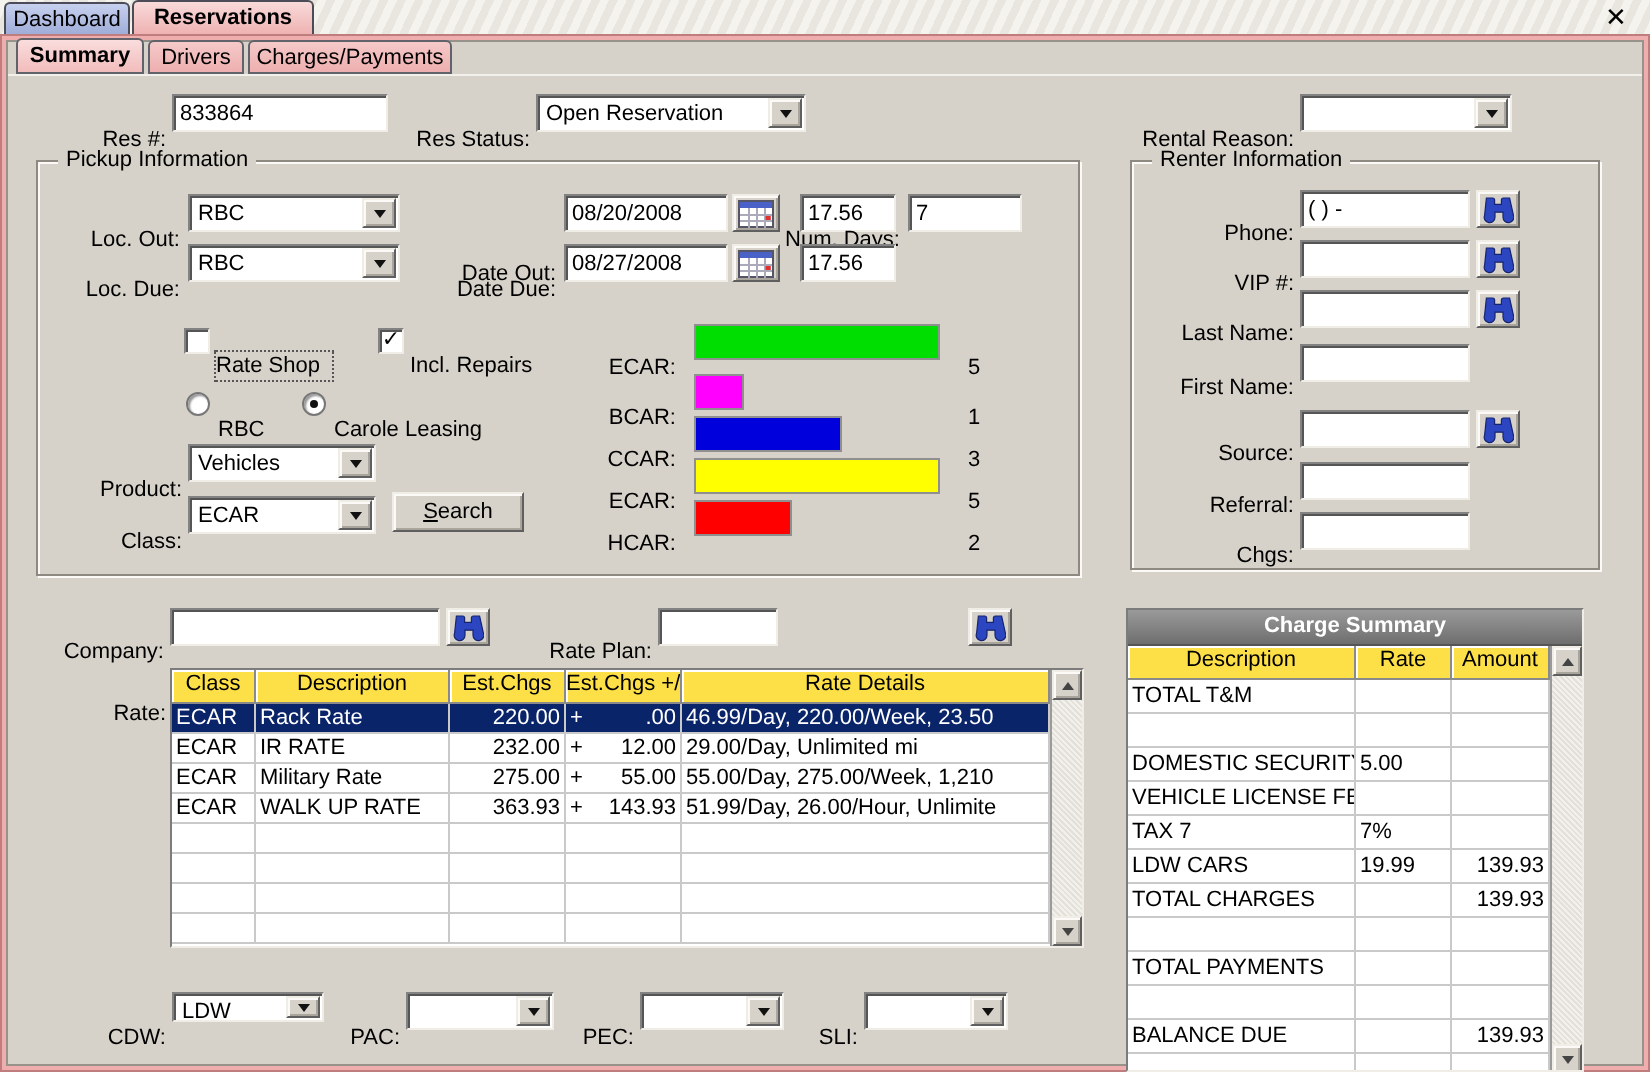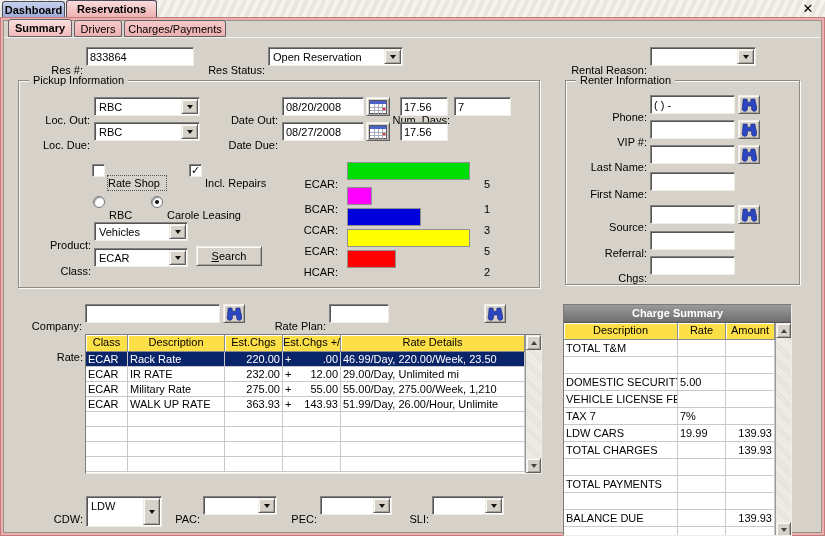--- a/index.html
+++ b/index.html
@@ -14,21 +14,21 @@
   .raised { background:#d6d2c9; border:1px solid; border-color:#efede6 #5f5f5f #5f5f5f #efede6;
     box-shadow:inset 1px 1px 0 #fbfaf7, inset -1px -1px 0 #a9a59c; }
   .field { position:absolute; line-height:16px; padding:1px 3px; overflow:hidden; white-space:nowrap; }
   .combo { position:absolute; }
   .combo .cv { position:absolute; left:4px; top:1px; right:19px; line-height:16px; overflow:hidden; white-space:nowrap; }
   .cbtn { position:absolute; right:1px; top:1px; bottom:1px; width:17px; display:flex; align-items:center; justify-content:center; }
   .arr-d { width:0; height:0; border-left:3.5px solid transparent; border-right:3.5px solid transparent; border-top:4px solid #111; }
   .arr-u { width:0; height:0; border-left:3.5px solid transparent; border-right:3.5px solid transparent; border-bottom:4px solid #444; }
   .sb-d { border-top-color:#444; }
   .tab { position:absolute; display:flex; align-items:center; justify-content:center;
-    border:1px solid #4c4c58; border-bottom:none; border-radius:3px 3px 0 0;font-weight:bold; }
+    border:1px solid #4c4c58; border-bottom:none; border-radius:3px 3px 0 0; }
   .tab.blue { background:linear-gradient(#c7d0ee,#9fadd8); }
   .tab.pink { background:linear-gradient(#f9dada,#efb2b2); font-weight:bold; }
   .close-x { position:absolute; left:799px; top:1px; width:18px; height:15px; font-weight:bold;
     font-size:13px; line-height:15px; text-align:center; cursor:default; }
   .page-bg { position:absolute; left:0; top:17px; width:825px; height:519px; background:#d6d2c9;
     border:1px solid #c07d7d; box-shadow:inset 0 0 0 2px #efadad, inset 0 0 0 3px #97938a; }
   .subtab { position:absolute; display:flex; align-items:center; justify-content:center;
     border:1px solid #62626a; border-radius:3px 3px 0 0; background:linear-gradient(#f5c9c9,#eeafaf); }
   .subtab.active { background:linear-gradient(#fadddd,#f2bcbc); font-weight:bold; }
   .group { position:absolute; border:1px solid #8e8a82; box-shadow:inset 1px 1px 0 #fbfaf6, 1px 1px 0 #fbfaf6; }
@@ -108,21 +108,21 @@
   <div class="group" style="left:18px;top:80px;width:522px;height:208px">
     <span class="legend">Pickup Information</span>
   </div>
   <div class="lbl" style="left:26px;top:101px;width:64px">Loc. Out:</div>
   <div class="combo sunk" style="left:94px;top:97px;width:106px;height:19px">
     <span class="cv">RBC</span>
     <span class="cbtn raised">
         <i class="arr-d"></i>
       </span>
   </div>
-  <div class="lbl" style="left:218px;top:101px;width:60px">Date Out:</div>
+  <div class="lbl" style="left:218px;top:118px;width:60px">Date Out:</div>
   <div class="field sunk" style="left:282px;top:97px;width:82px;height:19px">08/20/2008</div>
   <div class="btn raised" style="left:366px;top:97px;width:24px;height:19px">
     <svg width="18" height="14" viewBox="0 0 18 14">
       <rect x="0.5" y="0.5" width="17" height="13" fill="#fff" stroke="#556"></rect>
       <rect x="1" y="1" width="16" height="3" fill="#4a62c8"></rect>
       <path d="M1 7.5h16M1 10.5h16M5.5 4v10M9.5 4v10M13.5 4v10" stroke="#aab" stroke-width="1" fill="none"></path>
       <rect x="13.8" y="8" width="2.6" height="2" fill="#e03030"></rect>
     </svg>
   </div>
   <div class="field sunk" style="left:400px;top:97px;width:48px;height:19px">17.56</div>
@@ -415,21 +415,21 @@
             <i class="arr-u"></i>
           </div>
         <div class="sb-btn raised">
             <i class="arr-d sb-d"></i>
           </div>
       </div>
     </div>
   </div>
 
   <div class="lbl" style="left:50px;top:500px;width:33px">CDW:</div>
-  <div class="combo sunk" style="left:86px;top:496px;width:76px;height:31px">
+  <div class="combo sunk" style="left:86px;top:496px;width:76px;height:15px">
     <span class="cv">LDW</span>
     <span class="cbtn raised">
         <i class="arr-d"></i>
       </span>
   </div>
   <div class="lbl" style="left:170px;top:500px;width:30px">PAC:</div>
   <div class="combo sunk" style="left:203px;top:496px;width:74px;height:19px">
     <span class="cv"></span>
     <span class="cbtn raised">
         <i class="arr-d"></i>

